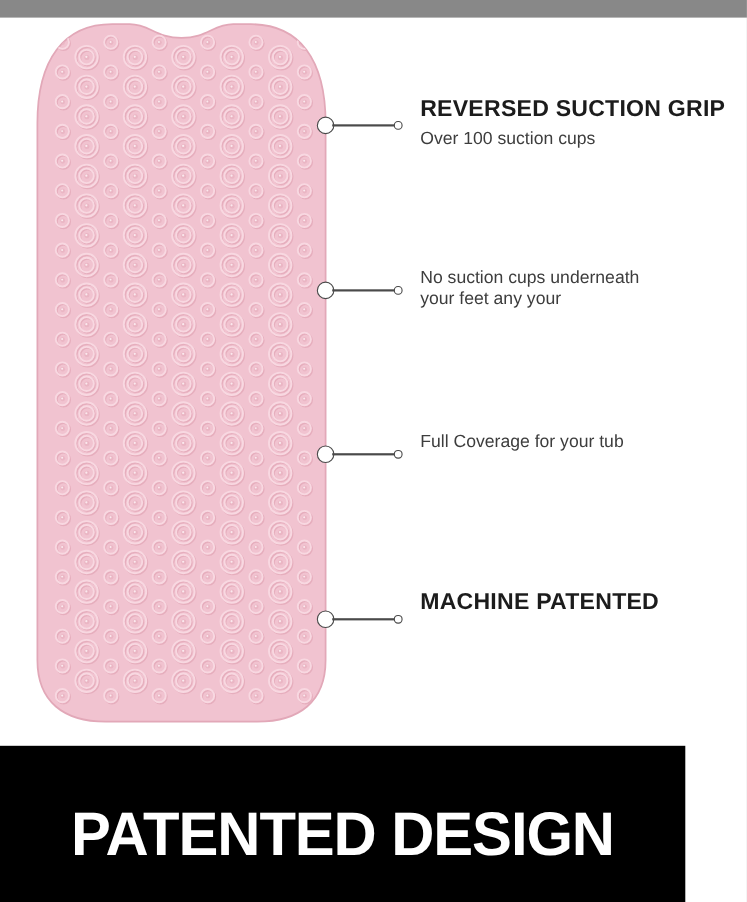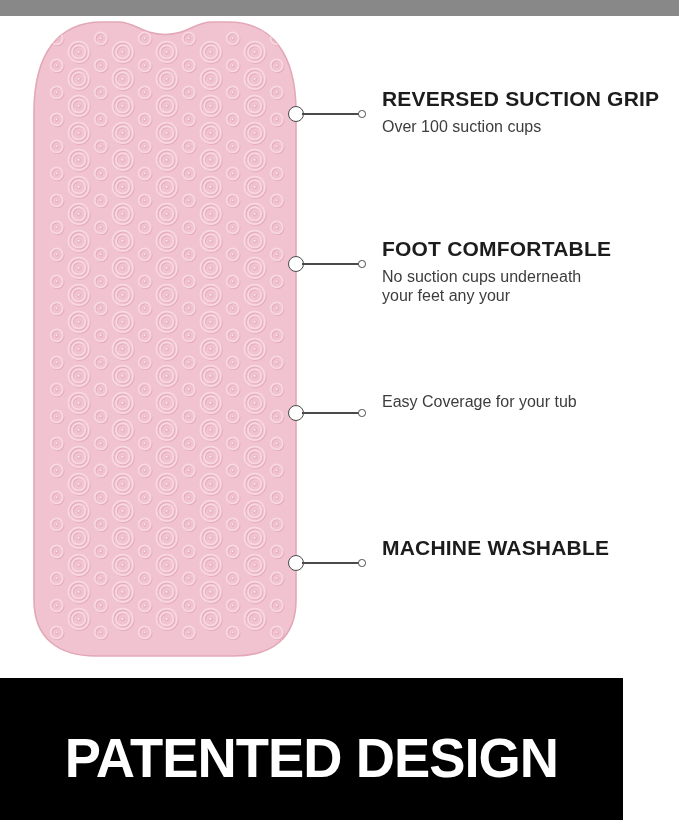--- a/index.html
+++ b/index.html
@@ -363,40 +363,39 @@
       <div class="feature-title">REVERSED SUCTION GRIP</div>
       <div class="feature-desc">Over 100 suction cups</div>
     </div>
   </div>
 
   <div class="feature f2">
     <div class="cdot-big"></div>
     <div class="cline"></div>
     <div class="cdot-small"></div>
     <div class="feature-text">
-      <div class="feature-title">FOOT COMFORTABLE</div>
       <div class="feature-desc">No suction cups underneath your feet any your</div>
     </div>
   </div>
 
   <div class="feature f3">
     <div class="cdot-big"></div>
     <div class="cline"></div>
     <div class="cdot-small"></div>
     <div class="feature-text">
-      <div class="feature-desc">Easy Coverage for your tub</div>
+      <div class="feature-desc">Full Coverage for your tub</div>
     </div>
   </div>
 
   <div class="feature f4">
     <div class="cdot-big"></div>
     <div class="cline"></div>
     <div class="cdot-small"></div>
     <div class="feature-text">
-      <div class="feature-title">MACHINE WASHABLE</div>
+      <div class="feature-title">MACHINE PATENTED</div>
     </div>
   </div>
 
   <div class="banner">
     <span class="banner-label">PATENTED DESIGN</span>
   </div>
 
 </div>
 
 </body></html>

